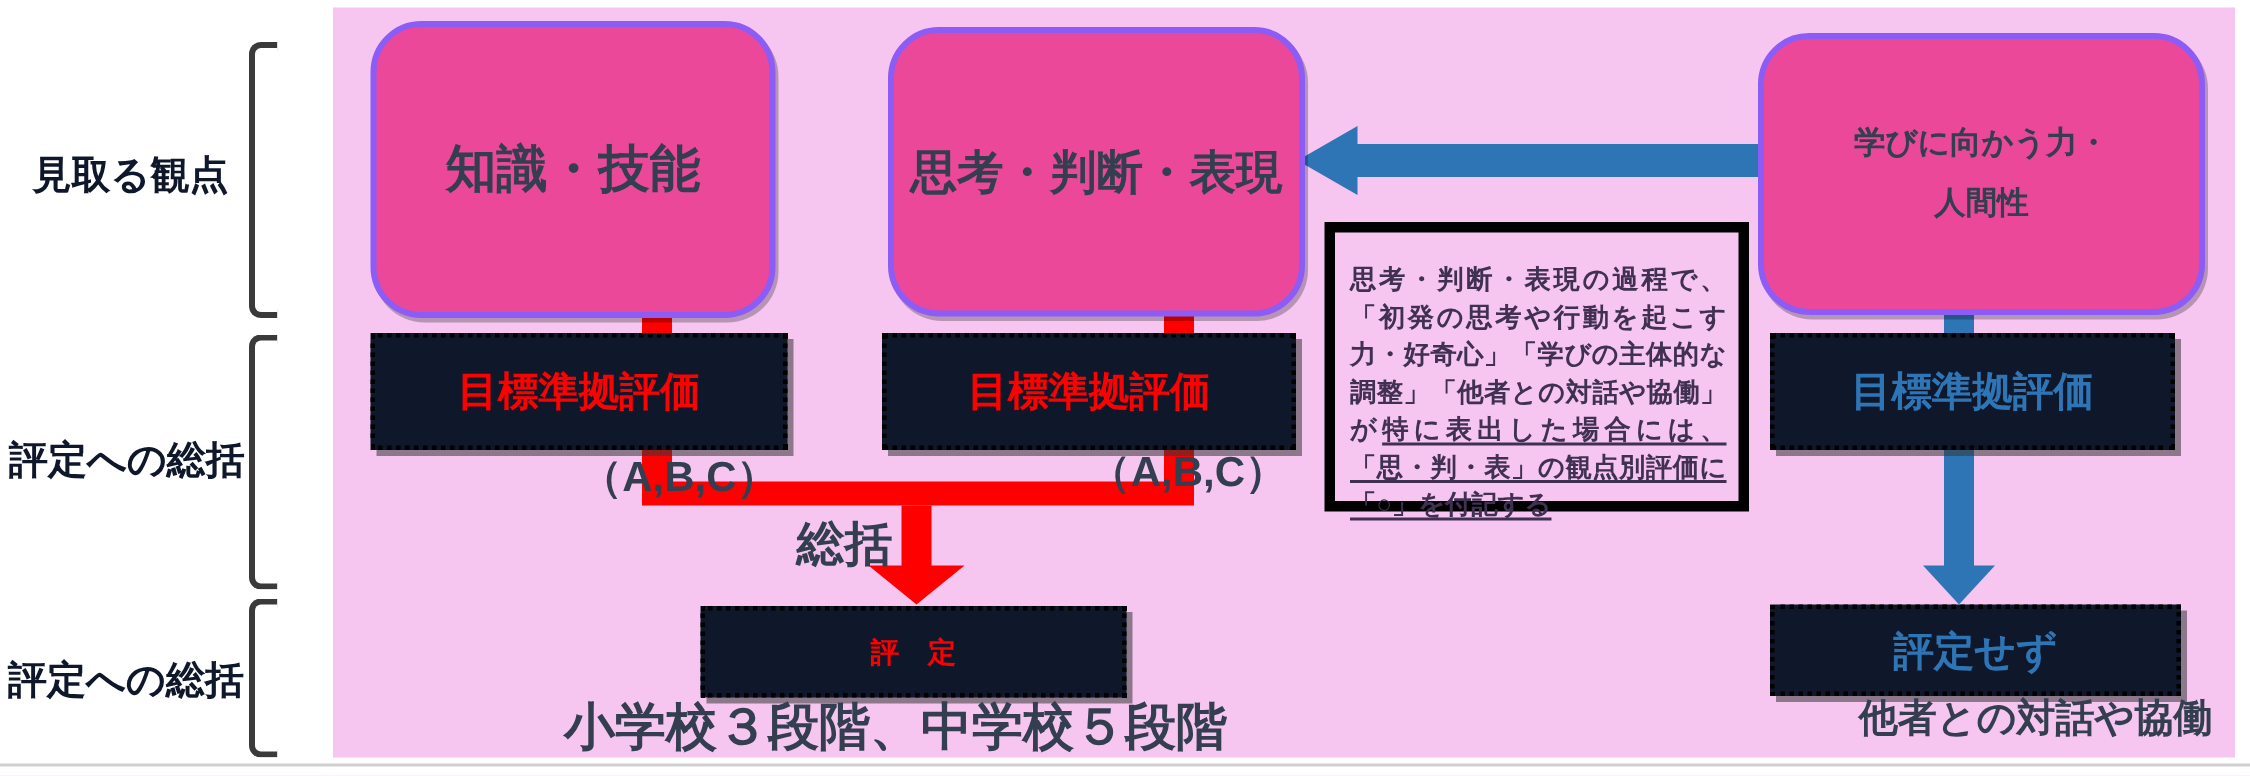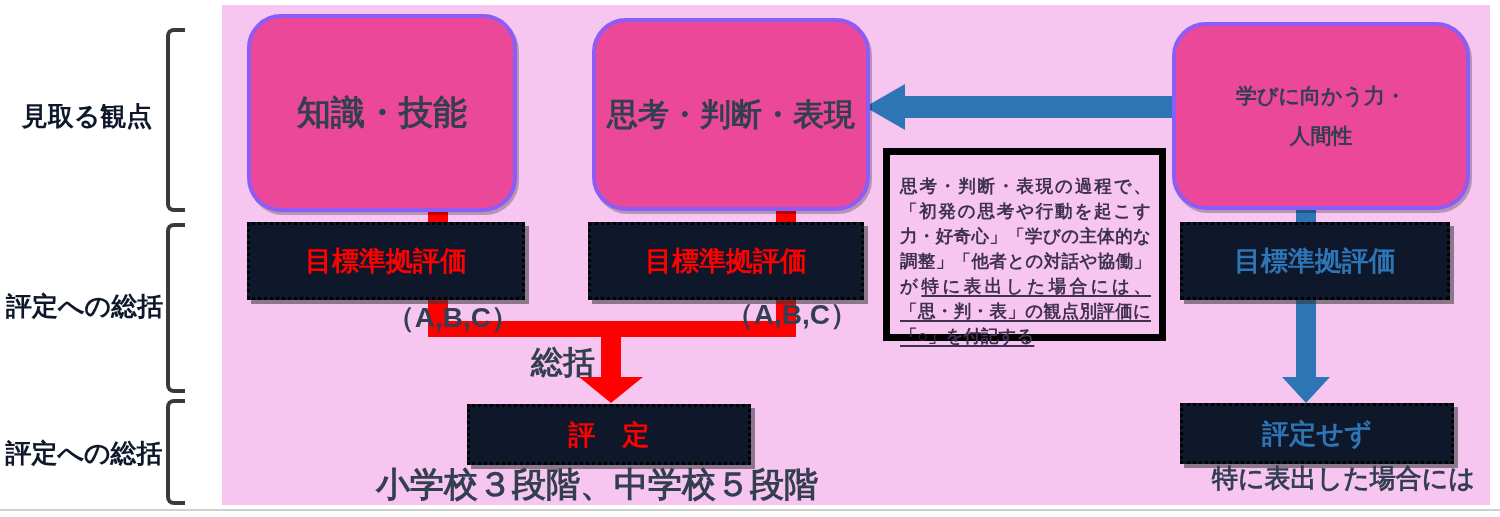--- a/index.html
+++ b/index.html
@@ -124,29 +124,29 @@
   </div>
 
   <div class="dotted-box" style="left:588px;top:222px;width:270px;height:72px;font-size:27px;">
     <span class="red-text">目標準拠評価</span>
   </div>
 
   <div class="dotted-box" style="left:1180px;top:222px;width:264px;height:72px;font-size:27px;">
     <span class="blue-text">目標準拠評価</span>
   </div>
 
-  <div class="dotted-box" style="left:467px;top:404px;width:278px;height:55px;font-size:27px;">
+  <div class="dotted-box" style="left:467px;top:404px;width:278px;height:55px;font-size:19px;">
     <span class="red-text">評　定</span>
   </div>
 
   <div class="dotted-box" style="left:1180px;top:403px;width:268px;height:55px;font-size:27px;">
     <span class="blue-text">評定せず</span>
   </div>
 
   <div class="sub-label" style="left:247px;top:299px;width:272px;font-size:28px;">（A,B,C）</div>
   <div class="sub-label" style="left:588px;top:296px;width:270px;font-size:28px;">（A,B,C）</div>
   <div class="sub-label" style="left:505px;top:341px;width:90px;font-size:32px;font-weight:bold;text-align:right;">総括</div>
   <div class="sub-label" style="left:358px;top:462px;width:460px;font-size:34px;">小学校３段階、中学校５段階</div>
-  <div class="sub-label" style="left:1155px;top:461px;width:320px;font-size:26px;">特に表出した場合には</div>
+  <div class="sub-label" style="left:1155px;top:461px;width:320px;font-size:26px;">他者との対話や協働</div>
 
   <div class="note-box"><span>思考・判断・表現の過程で、「初発の思考や行動を起こす力・好奇心」「学びの主体的な調整」「他者との対話や協働」が</span><span class="underlined">特に表出した場合には、「思・判・表」の観点別評価に「○」を付記する</span></div>
 
 </div>
 
 </body></html>

